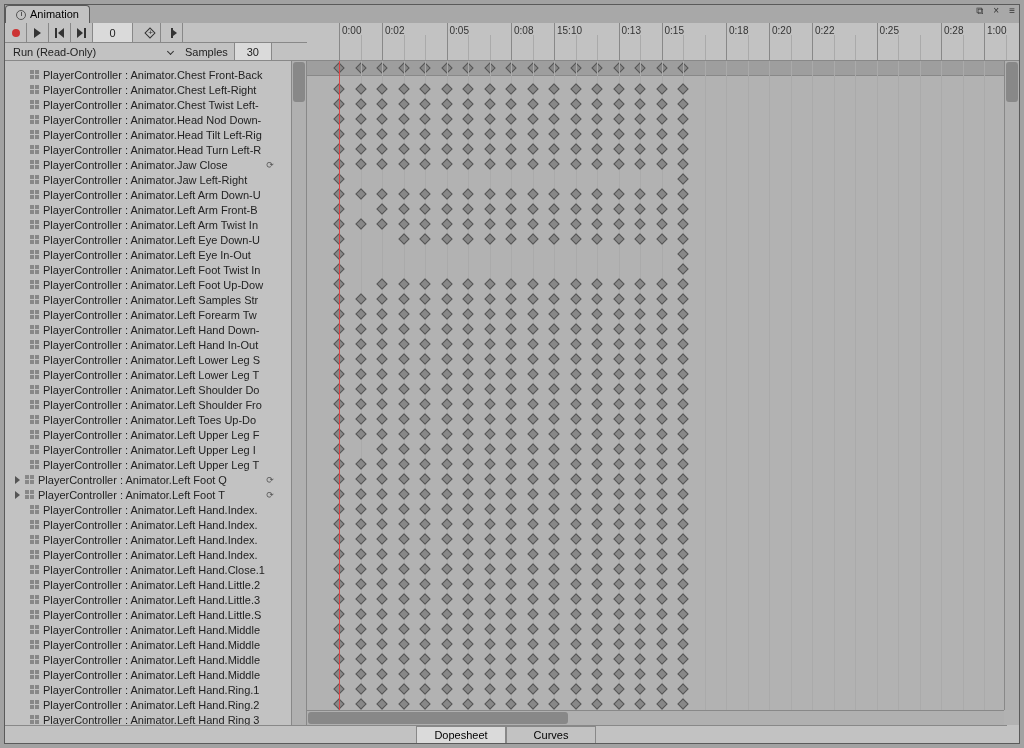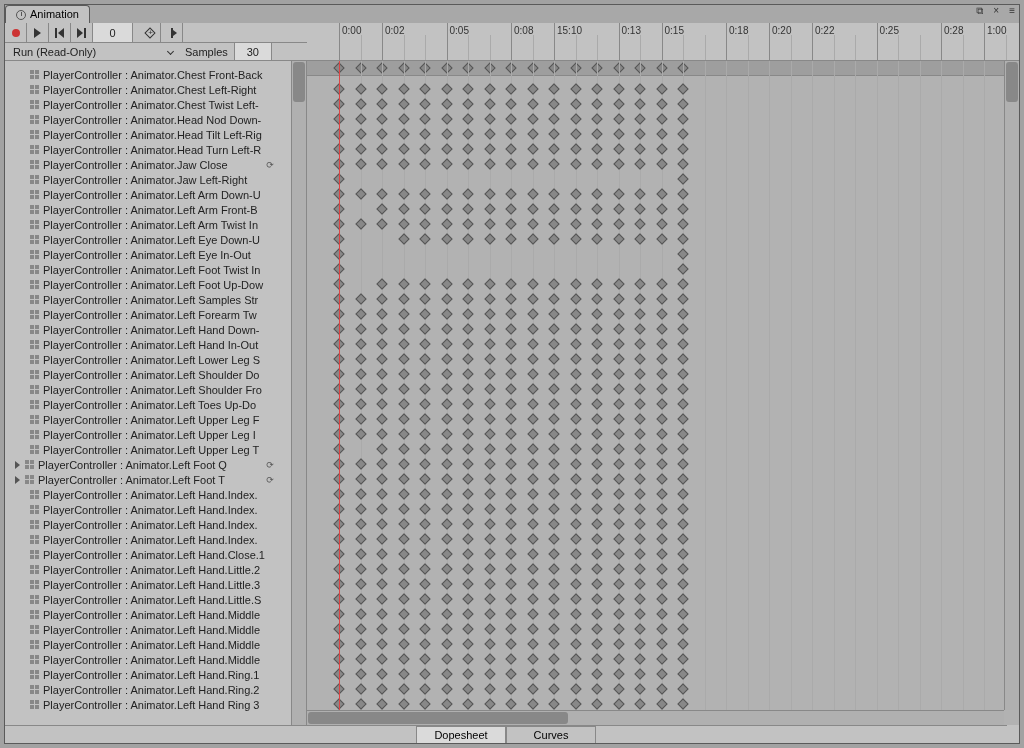--- a/index.html
+++ b/index.html
@@ -364,20 +364,30 @@
             <span>PlayerController : Animator.Left Lower Leg S</span>
           </div>
           <div class="prop-row">
             <span style="width: 10px;"></span>
             <span class="ico">
               <i></i>
               <i></i>
               <i></i>
               <i></i>
             </span>
+            <span>PlayerController : Animator.Left Lower Leg T</span>
+          </div>
+          <div class="prop-row">
+            <span style="width: 10px;"></span>
+            <span class="ico">
+              <i></i>
+              <i></i>
+              <i></i>
+              <i></i>
+            </span>
             <span>PlayerController : Animator.Left Shoulder Do</span>
           </div>
           <div class="prop-row">
             <span style="width: 10px;"></span>
             <span class="ico">
               <i></i>
               <i></i>
               <i></i>
               <i></i>
             </span>

